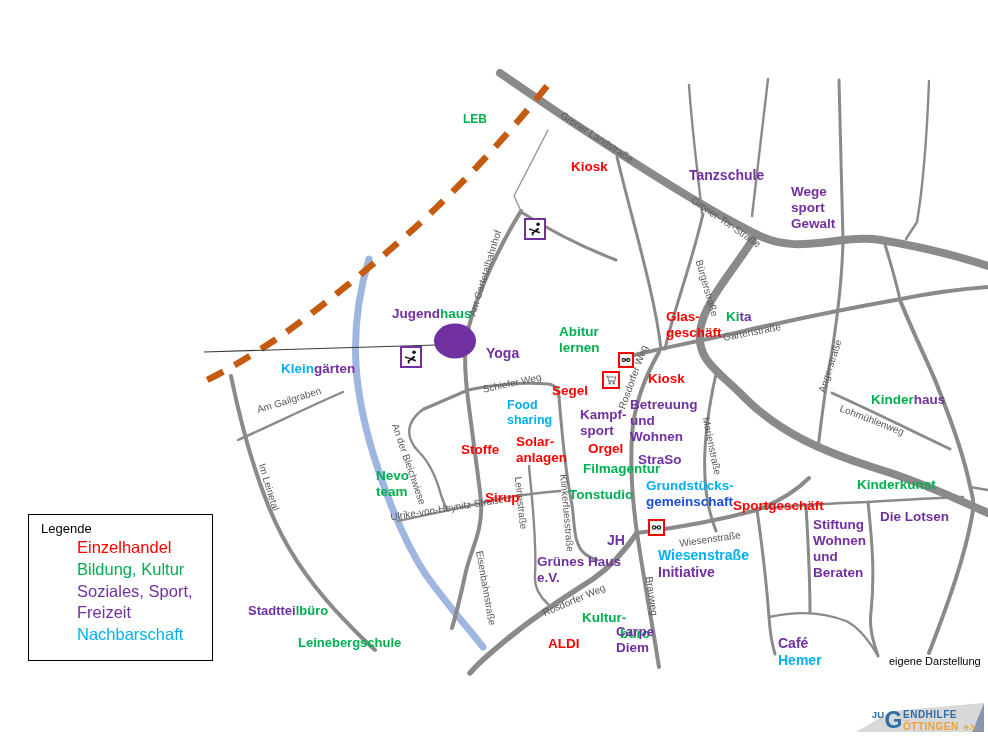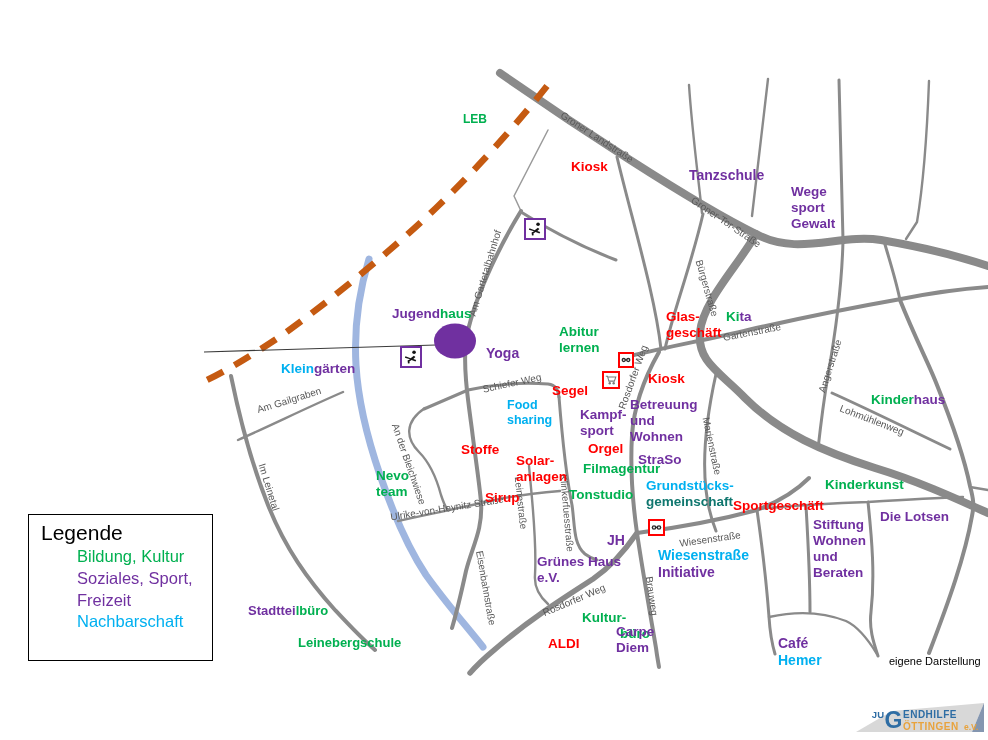--- a/index.html
+++ b/index.html
@@ -12,21 +12,21 @@
   .river{fill:none;stroke:#9FB6E0;stroke-width:7;stroke-linecap:round;}
   .railway{fill:none;stroke:#C55A11;stroke-width:6.5;stroke-dasharray:18 13;stroke-linecap:butt;}
   .connector{stroke:#3a3a3a;stroke-width:1.2;}
   .page-title{position:absolute;left:42px;top:48px;font-size:35px;font-weight:bold;color:#000;
               letter-spacing:.5px;z-index:4;}
   .callout{position:absolute;left:14px;top:316px;width:178px;padding:5px 0 5px 10px;
            border:2px solid #1a1a1a;background:#fff;font-size:20px;color:#141414;
            line-height:1.5;z-index:4;}
   .legend{position:absolute;left:28px;top:514px;width:185px;height:147px;border:1.5px solid #000;
           background:#fff;padding:6px 0 0 12px;box-sizing:border-box;z-index:4;}
-  .legend-title{font-size:21px;color:#000;margin-bottom:1px;}
+  .legend-title{font-size:13px;color:#000;margin-bottom:1px;}
   .legend-item{font-size:16.5px;margin-left:36px;line-height:1.32;}
   .place{position:absolute;font-size:13.5px;font-weight:bold;line-height:1.18;
          white-space:nowrap;z-index:3;}
   .street{position:absolute;font-size:10px;color:#595959;white-space:nowrap;z-index:2;}
   .icon-box{position:absolute;background:#fff;border:2px solid #7030A0;box-sizing:border-box;
             z-index:3;}
   .icon-box svg{width:100%;height:100%;display:block;}
   .attribution{position:absolute;left:889px;top:655px;font-size:11px;color:#000;z-index:4;}
   .logo{position:absolute;left:854px;top:700px;z-index:4;}
 </style>
@@ -76,20 +76,21 @@
     <path class="railway" d="M547,86 C520,120 481,165 436,208 C391,251 331,300 281,336 C251,356 226,371 205,381"></path>
 
     <line class="connector" x1="204" y1="352" x2="436" y2="345"></line>
     <ellipse cx="455" cy="341" rx="21" ry="17.5" fill="#7030A0"></ellipse>
   </svg>
 
 
 
   <div class="legend">
     <div class="legend-title">Legende</div>
+    <div class="legend-item" style="color: rgb(255, 0, 0);">Einzelhandel</div>
     <div class="legend-item" style="color: rgb(0, 176, 80);">Bildung, Kultur</div>
     <div class="legend-item" style="color: rgb(112, 48, 160);">Soziales, Sport, Freizeit</div>
     <div class="legend-item" style="color: rgb(0, 176, 240);">Nachbarschaft</div>
   </div>
 
   <div id="places">
       <div class="place" style="left: 463px; top: 112px; font-size: 12px;">
         <div><span style="color: rgb(0, 176, 80);">LEB</span></div>
       </div>
       <div class="place" style="left: 571px; top: 159px;">
@@ -147,33 +148,33 @@
         <div><span style="color: rgb(112, 48, 160);">Betreuung</span></div>
         <div><span style="color: rgb(112, 48, 160);">und</span></div>
         <div><span style="color: rgb(112, 48, 160);">Wohnen</span></div>
       </div>
       <div class="place" style="left: 638px; top: 452px;">
         <div><span style="color: rgb(112, 48, 160);">StraSo</span></div>
       </div>
       <div class="place" style="left: 461px; top: 442px;">
         <div><span style="color: rgb(255, 0, 0);">Stoffe</span></div>
       </div>
-      <div class="place" style="left: 516px; top: 453px;">
+      <div class="place" style="left: 516px; top: 434px;">
         <div><span style="color: rgb(255, 0, 0);">Solar-</span></div>
         <div><span style="color: rgb(255, 0, 0);">anlagen</span></div>
       </div>
       <div class="place" style="left: 567px; top: 461px; margin-left: 16px;">
         <div><span style="color: rgb(0, 176, 80);">Filmagentur</span></div>
       </div>
       <div class="place" style="left: 569px; top: 487px;">
         <div><span style="color: rgb(0, 176, 80);">Tonstudio</span></div>
       </div>
       <div class="place" style="left: 646px; top: 478px;">
         <div><span style="color: rgb(0, 176, 240);">Grundstücks-</span></div>
-        <div><span style="color: #0f766e;">gemeinschaft</span></div>
+        <div><span style="color: #1d4ed8;">gemeinschaft</span></div>
       </div>
       <div class="place" style="left: 376px; top: 468px;">
         <div><span style="color: rgb(0, 176, 80);">Nevo</span></div>
         <div><span style="color: rgb(0, 176, 80);">team</span></div>
       </div>
       <div class="place" style="left: 485px; top: 490px;">
         <div><span style="color: rgb(255, 0, 0);">Sirup</span></div>
       </div>
       <div class="place" style="left: 537px; top: 554px;">
         <div><span style="color: rgb(112, 48, 160);">Grünes Haus</span></div>
@@ -194,21 +195,21 @@
         <div><span style="color: rgb(112, 48, 160);">Carpe</span></div>
         <div><span style="color: rgb(112, 48, 160);">Diem</span></div>
       </div>
       <div class="place" style="left: 548px; top: 636px;">
         <div><span style="color: rgb(255, 0, 0);">ALDI</span></div>
       </div>
       <div class="place" style="left: 733px; top: 498px;">
         <div><span style="color: rgb(255, 0, 0);">Sportgeschäft</span></div>
       </div>
       <div class="place" style="left: 825px; top: 477px;">
-        <div><span style="color: rgb(0, 176, 80);">Kinderkunst</span></div>
+        <div><span style="color: rgb(0, 176, 80); margin-left: 32px;">Kinderkunst</span></div>
       </div>
       <div class="place" style="left: 880px; top: 509px;">
         <div><span style="color: rgb(112, 48, 160);">Die Lotsen</span></div>
       </div>
       <div class="place" style="left: 813px; top: 517px;">
         <div><span style="color: rgb(112, 48, 160);">Stiftung</span></div>
         <div><span style="color: rgb(112, 48, 160);">Wohnen</span></div>
         <div><span style="color: rgb(112, 48, 160);">und</span></div>
         <div><span style="color: rgb(112, 48, 160);">Beraten</span></div>
       </div>

